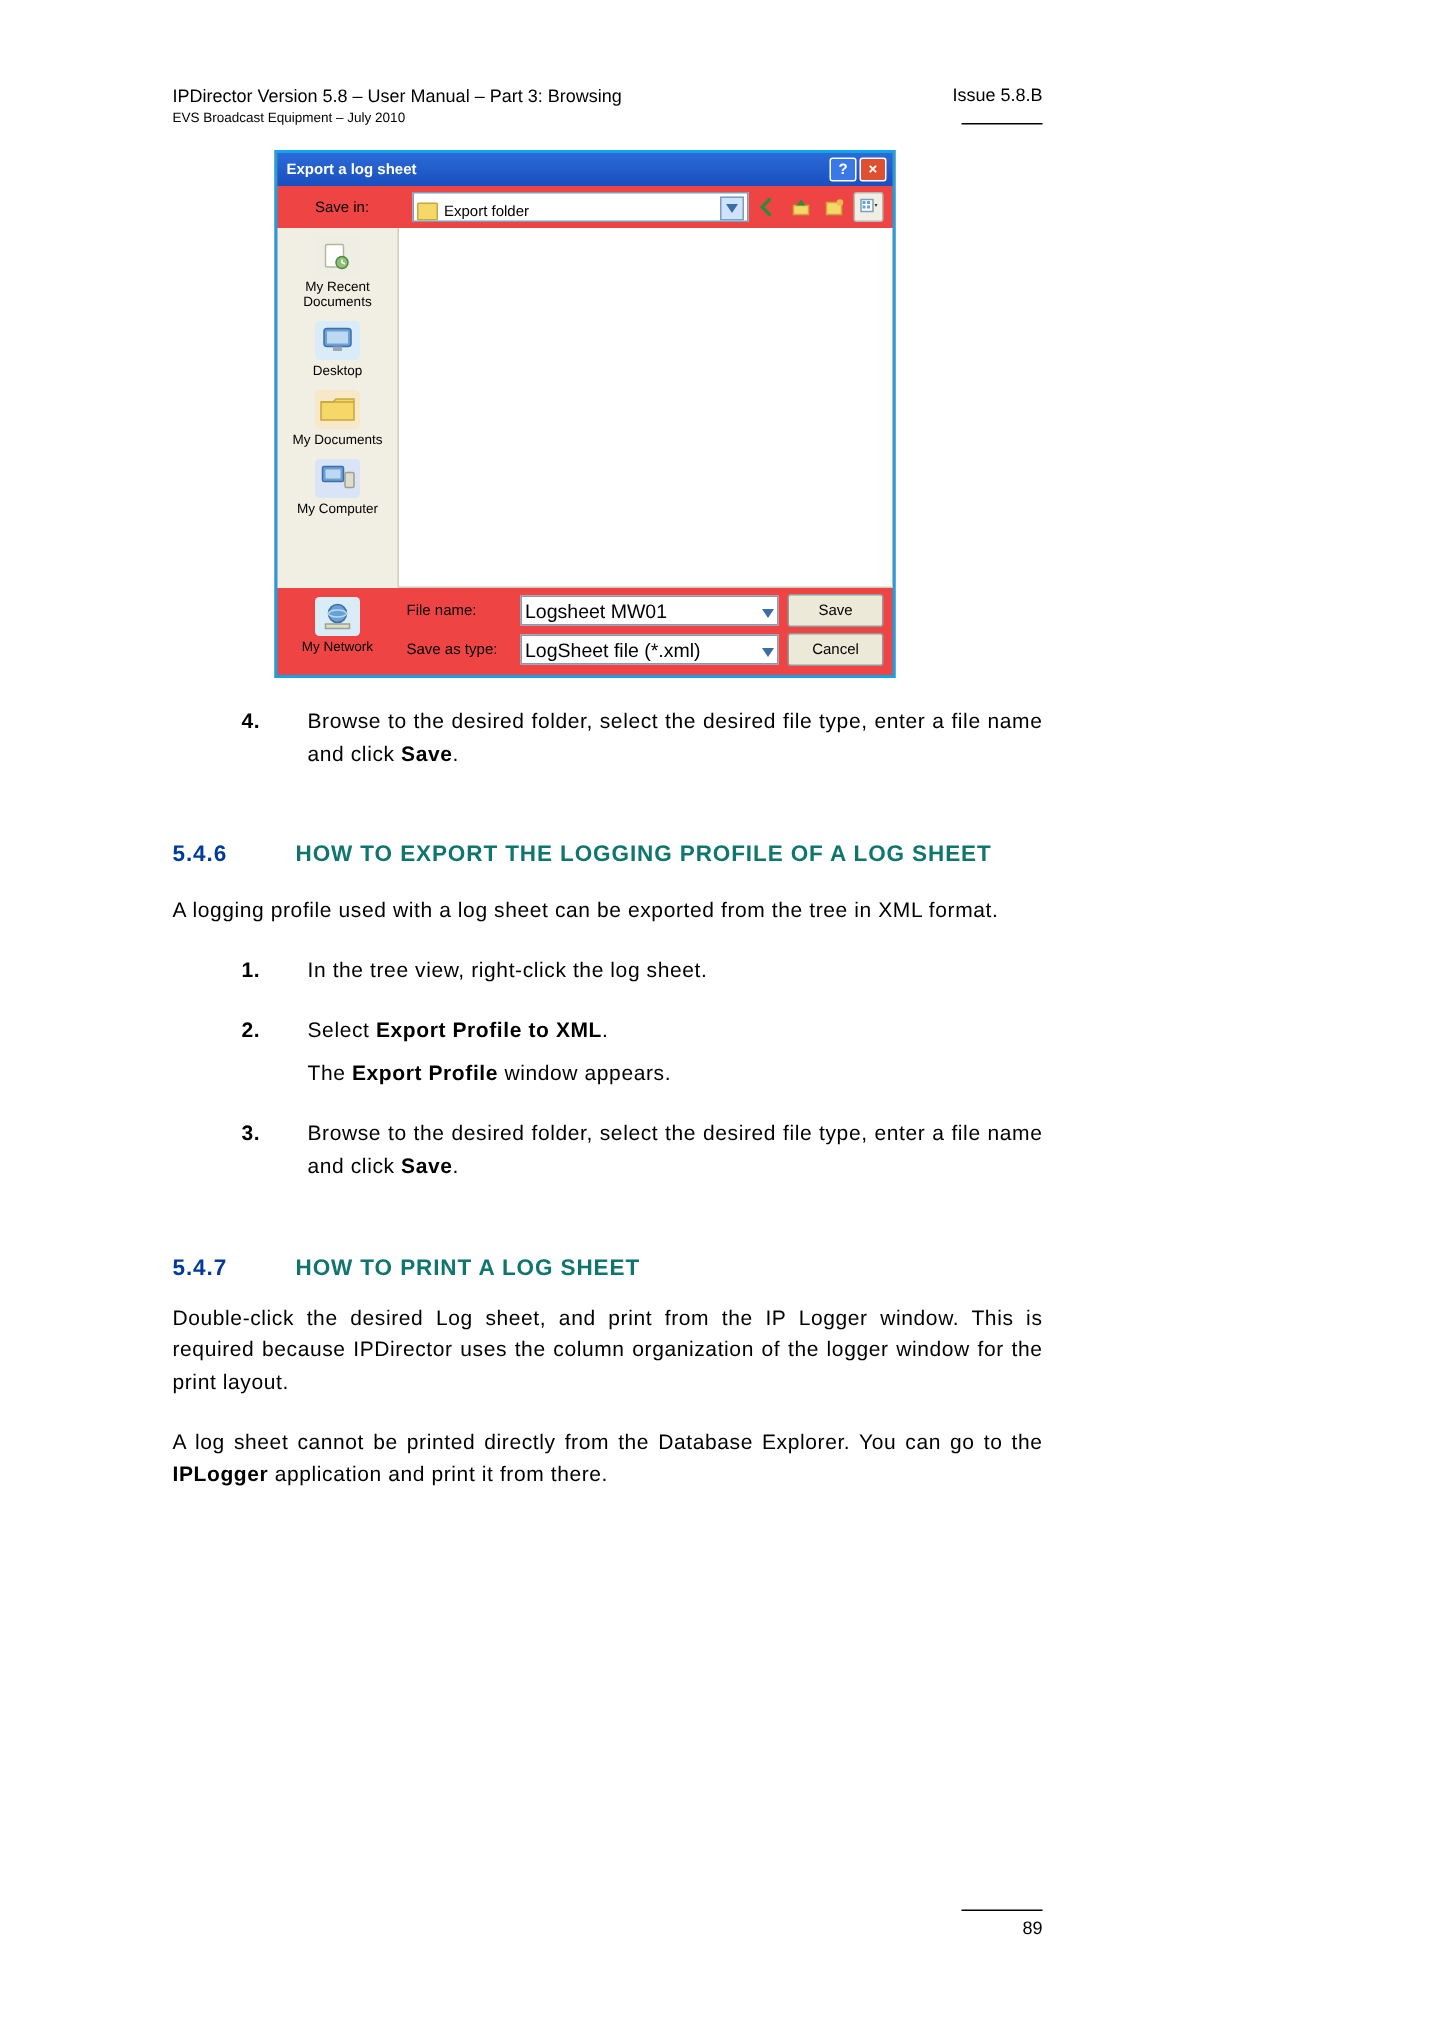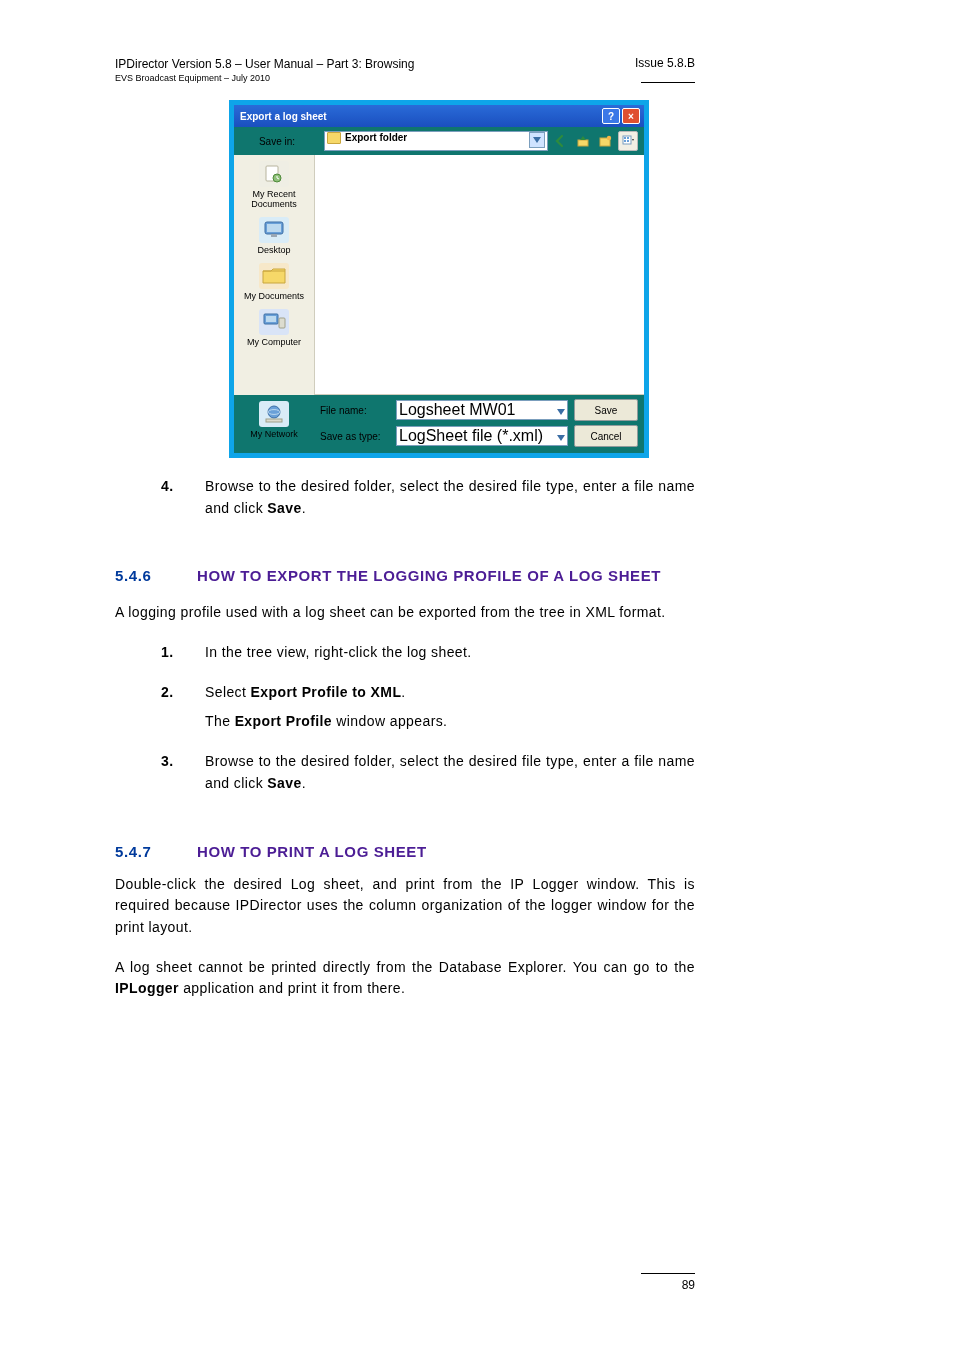--- a/index.html
+++ b/index.html
@@ -5,29 +5,29 @@
   @page { size: 954px 1350px; margin: 0; }
   html, body { margin: 0; padding: 0; width: 954px; height: 1350px; background: #fff; font-family: Arial, Helvetica, sans-serif; color: #000; }
   .page { position: relative; width: 810px; height: 1350px; }
   .hdr { position: absolute; top: 56px; left: 115px; right: 115px; display: flex; justify-content: space-between; align-items: flex-start; }
   .hdr-left { font-size: 12px; line-height: 1.35; }
   .hdr-left .sub { font-size: 9px; }
   .hdr-right { font-size: 12px; }
   .hdr-rule-r { position: absolute; top: 82px; right: 115px; width: 54px; border-top: 1px solid #000; }
   .body { position: absolute; top: 100px; left: 115px; right: 115px; }
 
-  .dlg { position: relative; width: 410px; margin-left: 114px; border: 5px solid #0ea5e9; background: #0f766e; font-size: 10px; }
+  .dlg { position: relative; width: 410px; margin-left: 68px; border: 2px solid #0ea5e9; background: #ef4444; font-size: 10px; }
   .dlg-title { display: flex; align-items: center; height: 22px; background: linear-gradient(#2a6bd8,#1a4fbf); color: #fff; font-weight: bold; padding: 0 4px 0 6px; }
   .dlg-title .t { flex: 1; }
   .dlg-title .tbtn { width: 16px; height: 14px; margin-left: 2px; border: 1px solid #fff; border-radius: 2px; display: flex; align-items: center; justify-content: center; font-size: 10px; font-weight: bold; }
   .tbtn.help { background: #3b78e7; color: #fff; }
   .tbtn.close { background: #e05030; color: #fff; }
   .dlg-toolbar { display: flex; align-items: center; height: 24px; padding: 2px 6px; gap: 4px; }
   .dlg-toolbar .lbl { width: 74px; text-align: center; padding-right: 6px; color: #000; }
-  .dlg-toolbar .combo { flex: 1; display: flex; align-items: flex-start; height: 18px; background: #fff; border: 1px solid #7b9ebd; padding: 0 2px; font-weight: bold; }
+  .dlg-toolbar .combo { flex: 1; display: flex; align-items: flex-end; height: 18px; background: #fff; border: 1px solid #7b9ebd; padding: 0 2px; }
   .combo .foldicon { width: 12px; height: 10px; background: #f6d868; border: 1px solid #c9a63e; border-radius: 1px; margin-right: 4px; }
   .combo .ddbtn { width: 14px; height: 14px; background: #cfe3ff; border: 1px solid #7b9ebd; display: flex; align-items: center; justify-content: center; margin-left: auto; }
   .ddbtn svg { width: 8px; height: 6px; }
   .tool { width: 18px; height: 18px; border-radius: 2px; display: flex; align-items: center; justify-content: center; }
   .tool.back { } .tool.back svg { color:#2e8b3d; }
   .tool.up svg { color:#2e8b3d; }
   .tool.newf svg { color:#d9a33a; }
   .tool.views { border:1px solid #b8b8b8; background:#f1efe4; }
   .dlg-main { display: flex; height: 240px; }
   .places { width: 80px; background: #f1efe3; border-right: 1px solid #d0cdbd; display: flex; flex-direction: column; align-items: center; padding-top: 6px; gap: 8px; }
@@ -37,31 +37,31 @@
   .place.desktop .picon { background:#d9ecf7; }
   .place.docs .picon { background:#f7e8c9; }
   .place.comp .picon { background:#d9e4f7; }
   .filearea { flex: 1; background: #fff; border-bottom: 1px solid #d0cdbd; }
   .dlg-bottom { display: flex; padding: 4px 6px 6px 0; }
   .bottom-left { width: 80px; display:flex; flex-direction:column; align-items:center; font-size:9px; gap:2px; }
   .bottom-left .picon { width: 30px; height: 26px; background:#d9ecf7; border-radius:3px; display:flex; align-items:center; justify-content:center; margin-top:2px; }
   .bottom-mid { flex: 1; display: flex; flex-direction: column; gap: 4px; padding-left: 6px; }
   .frow { display: flex; align-items: center; gap: 6px; }
   .frow .lbl2 { width: 70px; font-size: 10px; }
-  .frow .field { flex: 1; height: 18px; background: #fff; border: 1px solid #7b9ebd; display: flex; align-items: center; padding: 0 2px; font-size: 16px; }
+  .frow .field { flex: 1; height: 18px; background: #fff; border: 1px solid #7b9ebd; display: flex; align-items: center; padding: 0 2px; font-size: 13px; }
   .frow .field .ddbtn { margin-left:auto; }
   .frow .btn { width: 62px; height: 20px; background: #ece9d8; border: 1px solid #919b9c; border-radius: 2px; font-size: 10px; display:flex; align-items:center; justify-content:center; }
 
   .para { margin: 18px 0 0 46px; font-size: 14px; line-height: 1.55; letter-spacing: 0.4px; text-align: justify; }
   .para.indent { margin-left: 90px; }
   .para.step { margin-left: 90px; position: relative; }
   .stepnum { position: absolute; left: -44px; font-weight: bold; color: #000; }
   .bold { font-weight: bold; }
   .secnum { color: #003a9c; font-weight: bold; letter-spacing: 0.6px; font-size: 15px; }
-  .sectitle { color: #4c1d95; font-weight: bold; font-size: 15px; letter-spacing: 0.6px; text-transform: uppercase; }
+  .sectitle { color: #0f766e; font-weight: bold; font-size: 15px; letter-spacing: 0.6px; text-transform: uppercase; }
   .secrow { margin: 48px 0 0 0; display: flex; gap: 14px; }
   .secrow .secnum { width: 68px; }
 
   .footer { position: absolute; bottom: 58px; right: 115px; font-size: 12px; }
   .foot-rule { position: absolute; bottom: 76px; right: 115px; width: 54px; border-top: 1px solid #000; }
 </style>
 </head>
 <body>
 
 <div class="page">

